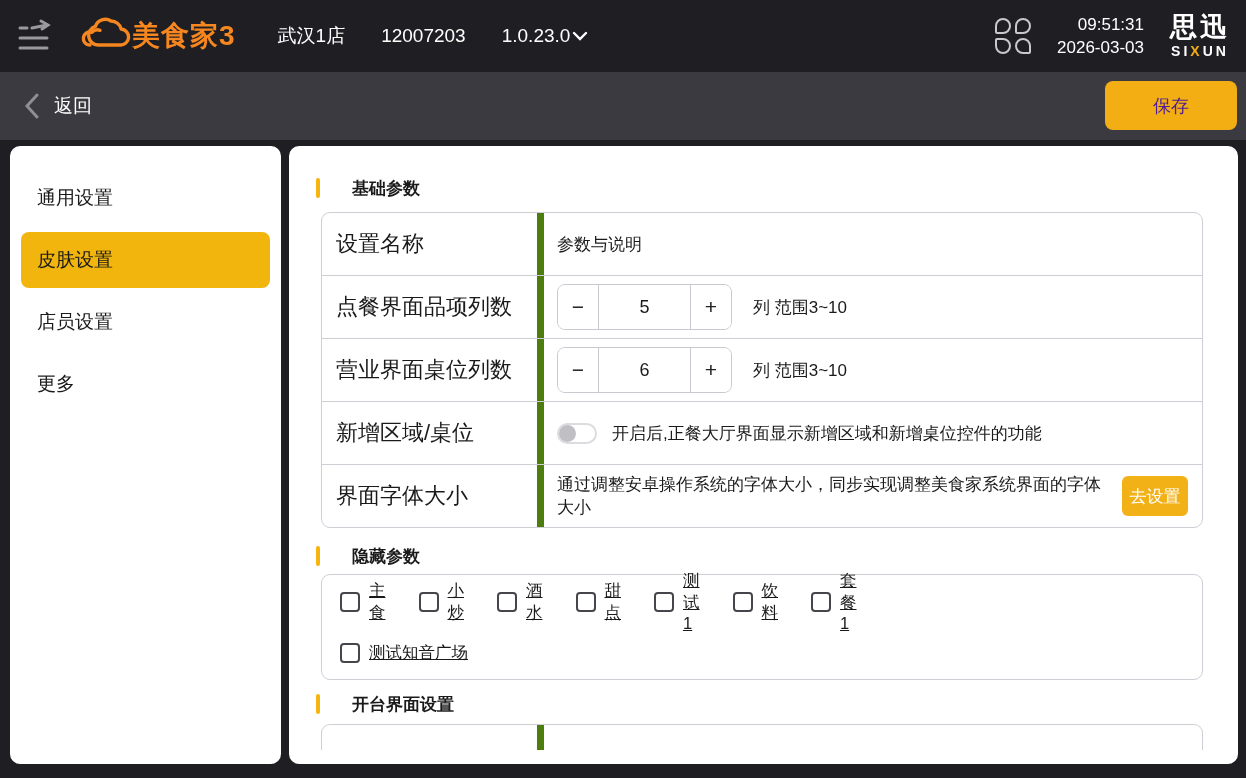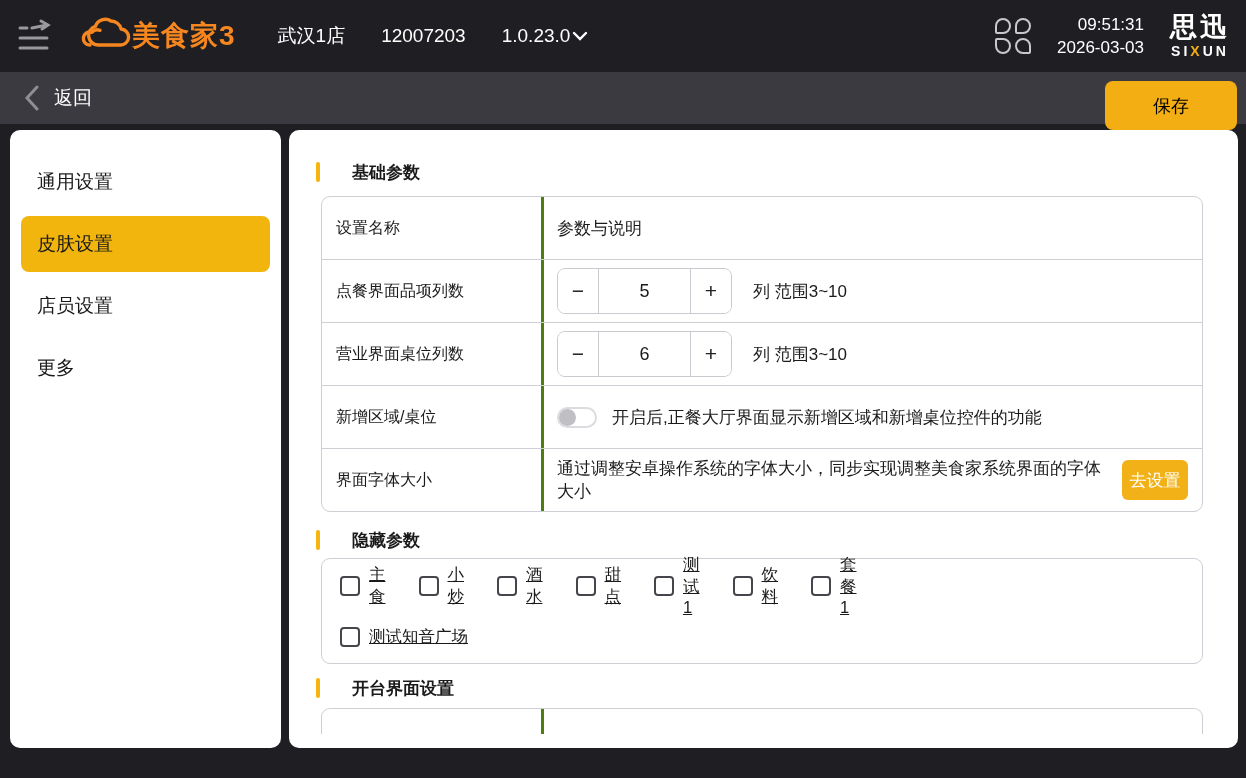--- a/index.html
+++ b/index.html
@@ -26,47 +26,47 @@
   .clover .p2 { border-radius:50% 50% 50% 2px; }
   .clover .p3 { border-radius:2px 50% 50% 50%; }
   .clover .p4 { border-radius:50% 50% 2px 50%; }
   .clock { text-align:right; font-size:17px; line-height:23px; font-weight:500; }
   .sixun { text-align:center; line-height:1; margin-right:2px; }
   .sixun-cn { font-size:27px; font-weight:900; letter-spacing:3px; }
   .sixun-en { font-size:14px; font-weight:800; letter-spacing:3px; margin-top:3px; }
   .sixun-en .x { color:#F2AE12; }
   
   .subbar {
-    height:52px; background:#3A3A40; display:flex; align-items:center; position:relative;
+    height:68px; background:#3A3A40; display:flex; align-items:center; position:relative;
     padding:0 9px 0 14px;
   }
   .back { display:flex; align-items:center; gap:14px; cursor:pointer; padding:6px 10px; }
   .back-label { color:#fff; font-size:19px; }
   .save-btn {
     position:absolute; right:9px; top:9px; width:132px; height:49px;
     background:#F2AE12; border:none; border-radius:8px;
-    font-size:18px; color:#000000; font-family:Liberation Mono, monospace; cursor:pointer;
+    font-size:18px; color:#4c1d95; font-family:Liberation Mono, monospace; cursor:pointer;
   }
   
   .content { display:flex; gap:8px; padding:6px 8px 0 10px; height:628px; margin-top:0; }
   .card { background:#fff; border-radius:10px; height:618px; }
   .sidebar { width:271px; padding:24px 11px 0 11px; flex:none; }
   .side-item {
     height:56px; display:flex; align-items:center; padding-left:16px;
     font-size:19px; border-radius:8px; margin-bottom:6px; cursor:pointer;
   }
   .side-item.active { background:#F2B50D; }
   .panel { flex:1; padding:30px 0 0 27px; overflow:hidden; }
   .sec-head { display:flex; align-items:center; gap:10px; height:24px; }
   .sec-bar { width:4px; height:20px; background:#F5B40F; border-radius:2px; }
   .sec-title { font-size:17px; font-weight:600;margin-left:22px; }
   .tbl { width:882px; margin-left:5px; border:1px solid #CDCFD4; border-radius:9px; }
   .row { display:grid; grid-template-columns:222px 1fr; border-top:1px solid #CDCFD4; }
   .row:first-child { border-top:none; }
-  .cell-l { padding:0 14px; display:flex; align-items:center; font-size:16px; border-right:3px solid #4d7c0f; }
+  .cell-l { padding:0 14px; display:flex; align-items:center; font-size:22px; border-right:7px solid #4d7c0f; }
   .cell-r { padding:0 14px 0 13px; display:flex; align-items:center; font-size:17px; }
   .t1 .row { height:63px; }
   .t1 .row:first-child { height:62px; }
   
   .stepper { display:flex; width:175px; height:46px; border:1px solid #C8CAD0; border-radius:8px; overflow:hidden; }
   .stepper .st-btn { width:40px; display:flex; align-items:center; justify-content:center; font-size:21px; color:#222; cursor:pointer; background:#fff; border:none; font-family:inherit; }
   .stepper .st-val { flex:1; display:flex; align-items:center; justify-content:center; font-size:18px; border-left:1px solid #C8CAD0; border-right:1px solid #C8CAD0; }
   .suffix { margin-left:21px; }
   
   .go-btn { width:66px; height:40px; background:#F2B117; color:#fff; border:none; border-radius:6px; font-size:17px; margin-left:6px; cursor:pointer; font-family:inherit; flex:none; }

